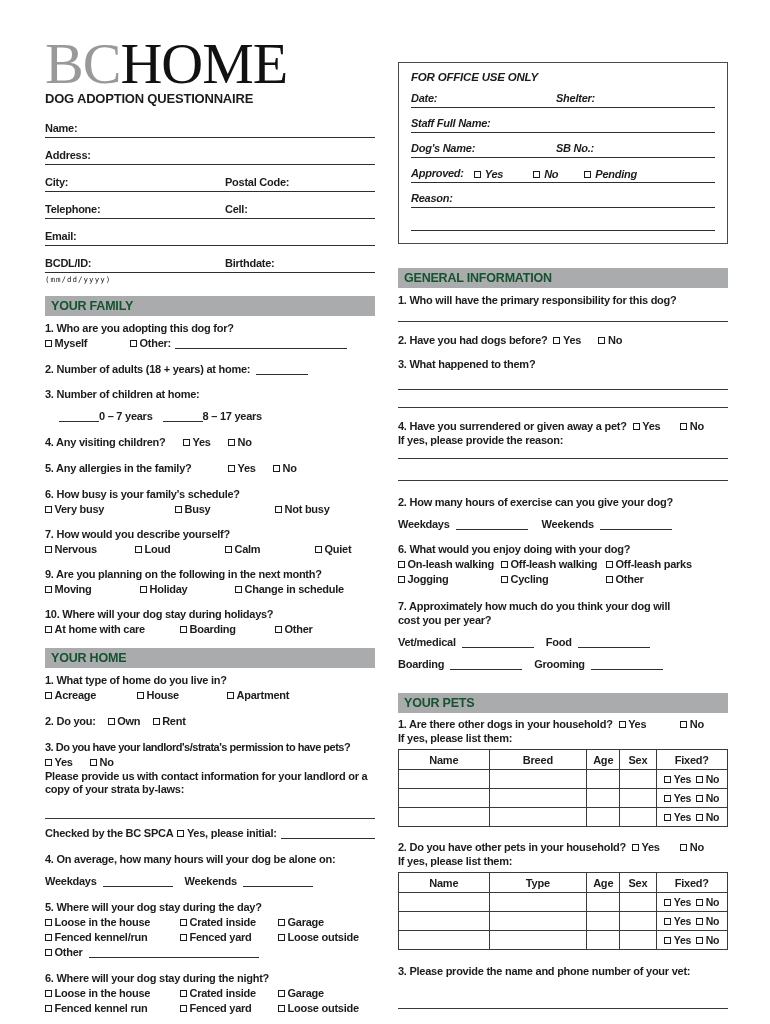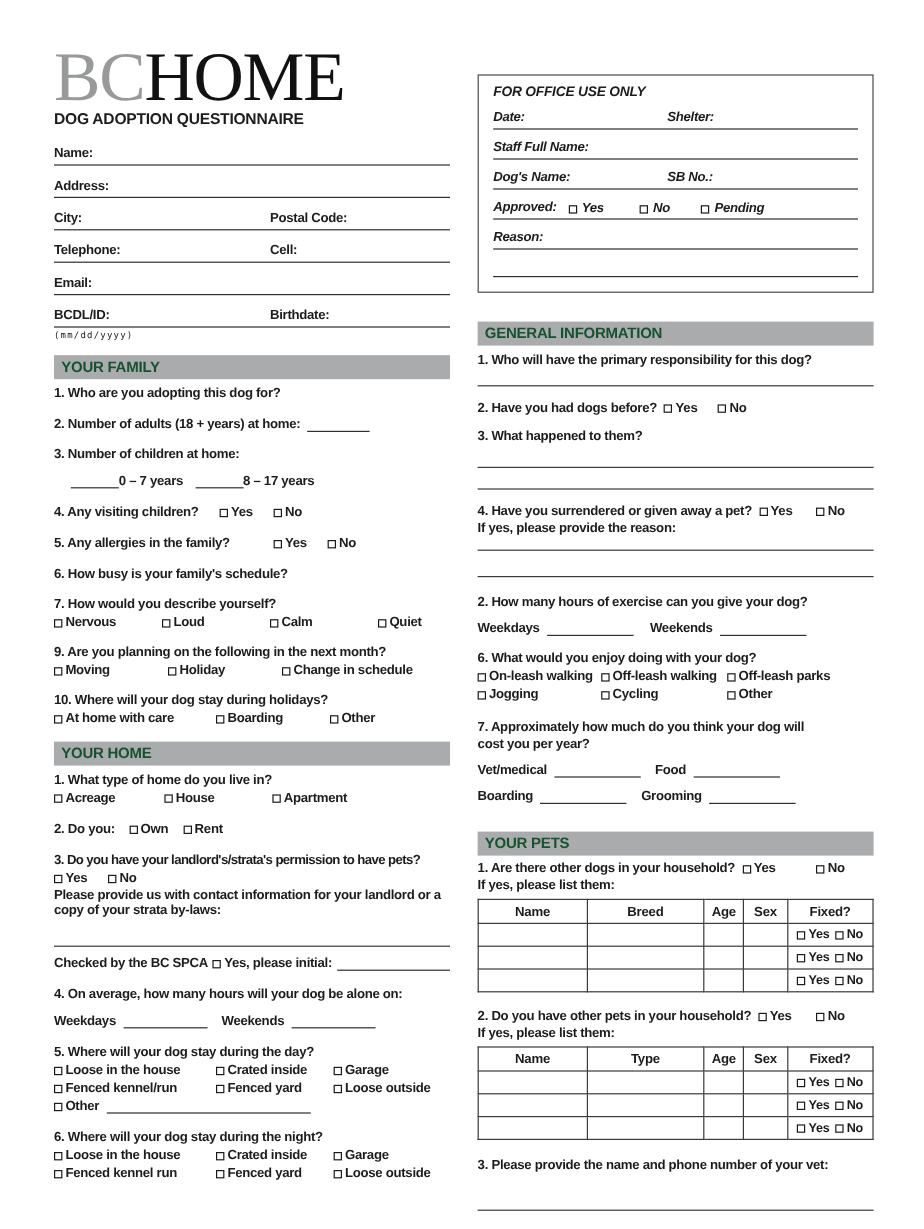--- a/index.html
+++ b/index.html
@@ -107,20 +107,31 @@
   </div>
   <div class="frow">
     <span class="tx seg180">BCDL/ID:</span>
     <span class="tx">Birthdate:</span>
   </div>
   <div class="hint">(mm/dd/yyyy)</div>
 
   <div class="secbar">YOUR FAMILY</div>
 
   <div class="q mt6">1. Who are you adopting this dog for?</div>
+  <div class="opts">
+    <span class="opt w85">
+        <span class="cb"></span>
+        <span>Myself</span>
+      </span>
+    <span class="opt flex1">
+        <span class="cb"></span>
+        <span>Other:</span>
+        <span class="iln flex1 g4 mr28"></span>
+      </span>
+  </div>
 
   <div class="opts mt13">
     <span class="tx">2. Number of adults (18 + years) at home:</span>
     <span class="iln w52 g6"></span>
   </div>
 
   <div class="q mt12">3. Number of children at home:</div>
   <div class="opts mt9 ml14">
     <span class="iln w40"></span>
     <span class="tx">0 – 7 years</span>
@@ -146,20 +157,34 @@
         <span class="cb"></span>
         <span>Yes</span>
       </span>
     <span class="opt">
         <span class="cb"></span>
         <span>No</span>
       </span>
   </div>
 
   <div class="q mt13">6. How busy is your family's schedule?</div>
+  <div class="opts">
+    <span class="opt w130">
+        <span class="cb"></span>
+        <span>Very busy</span>
+      </span>
+    <span class="opt w100">
+        <span class="cb"></span>
+        <span>Busy</span>
+      </span>
+    <span class="opt flex1">
+        <span class="cb"></span>
+        <span>Not busy</span>
+      </span>
+  </div>
 
   <div class="q mt12">7. How would you describe yourself?</div>
   <div class="opts">
     <span class="opt w90">
         <span class="cb"></span>
         <span>Nervous</span>
       </span>
     <span class="opt w90">
         <span class="cb"></span>
         <span>Loud</span>

